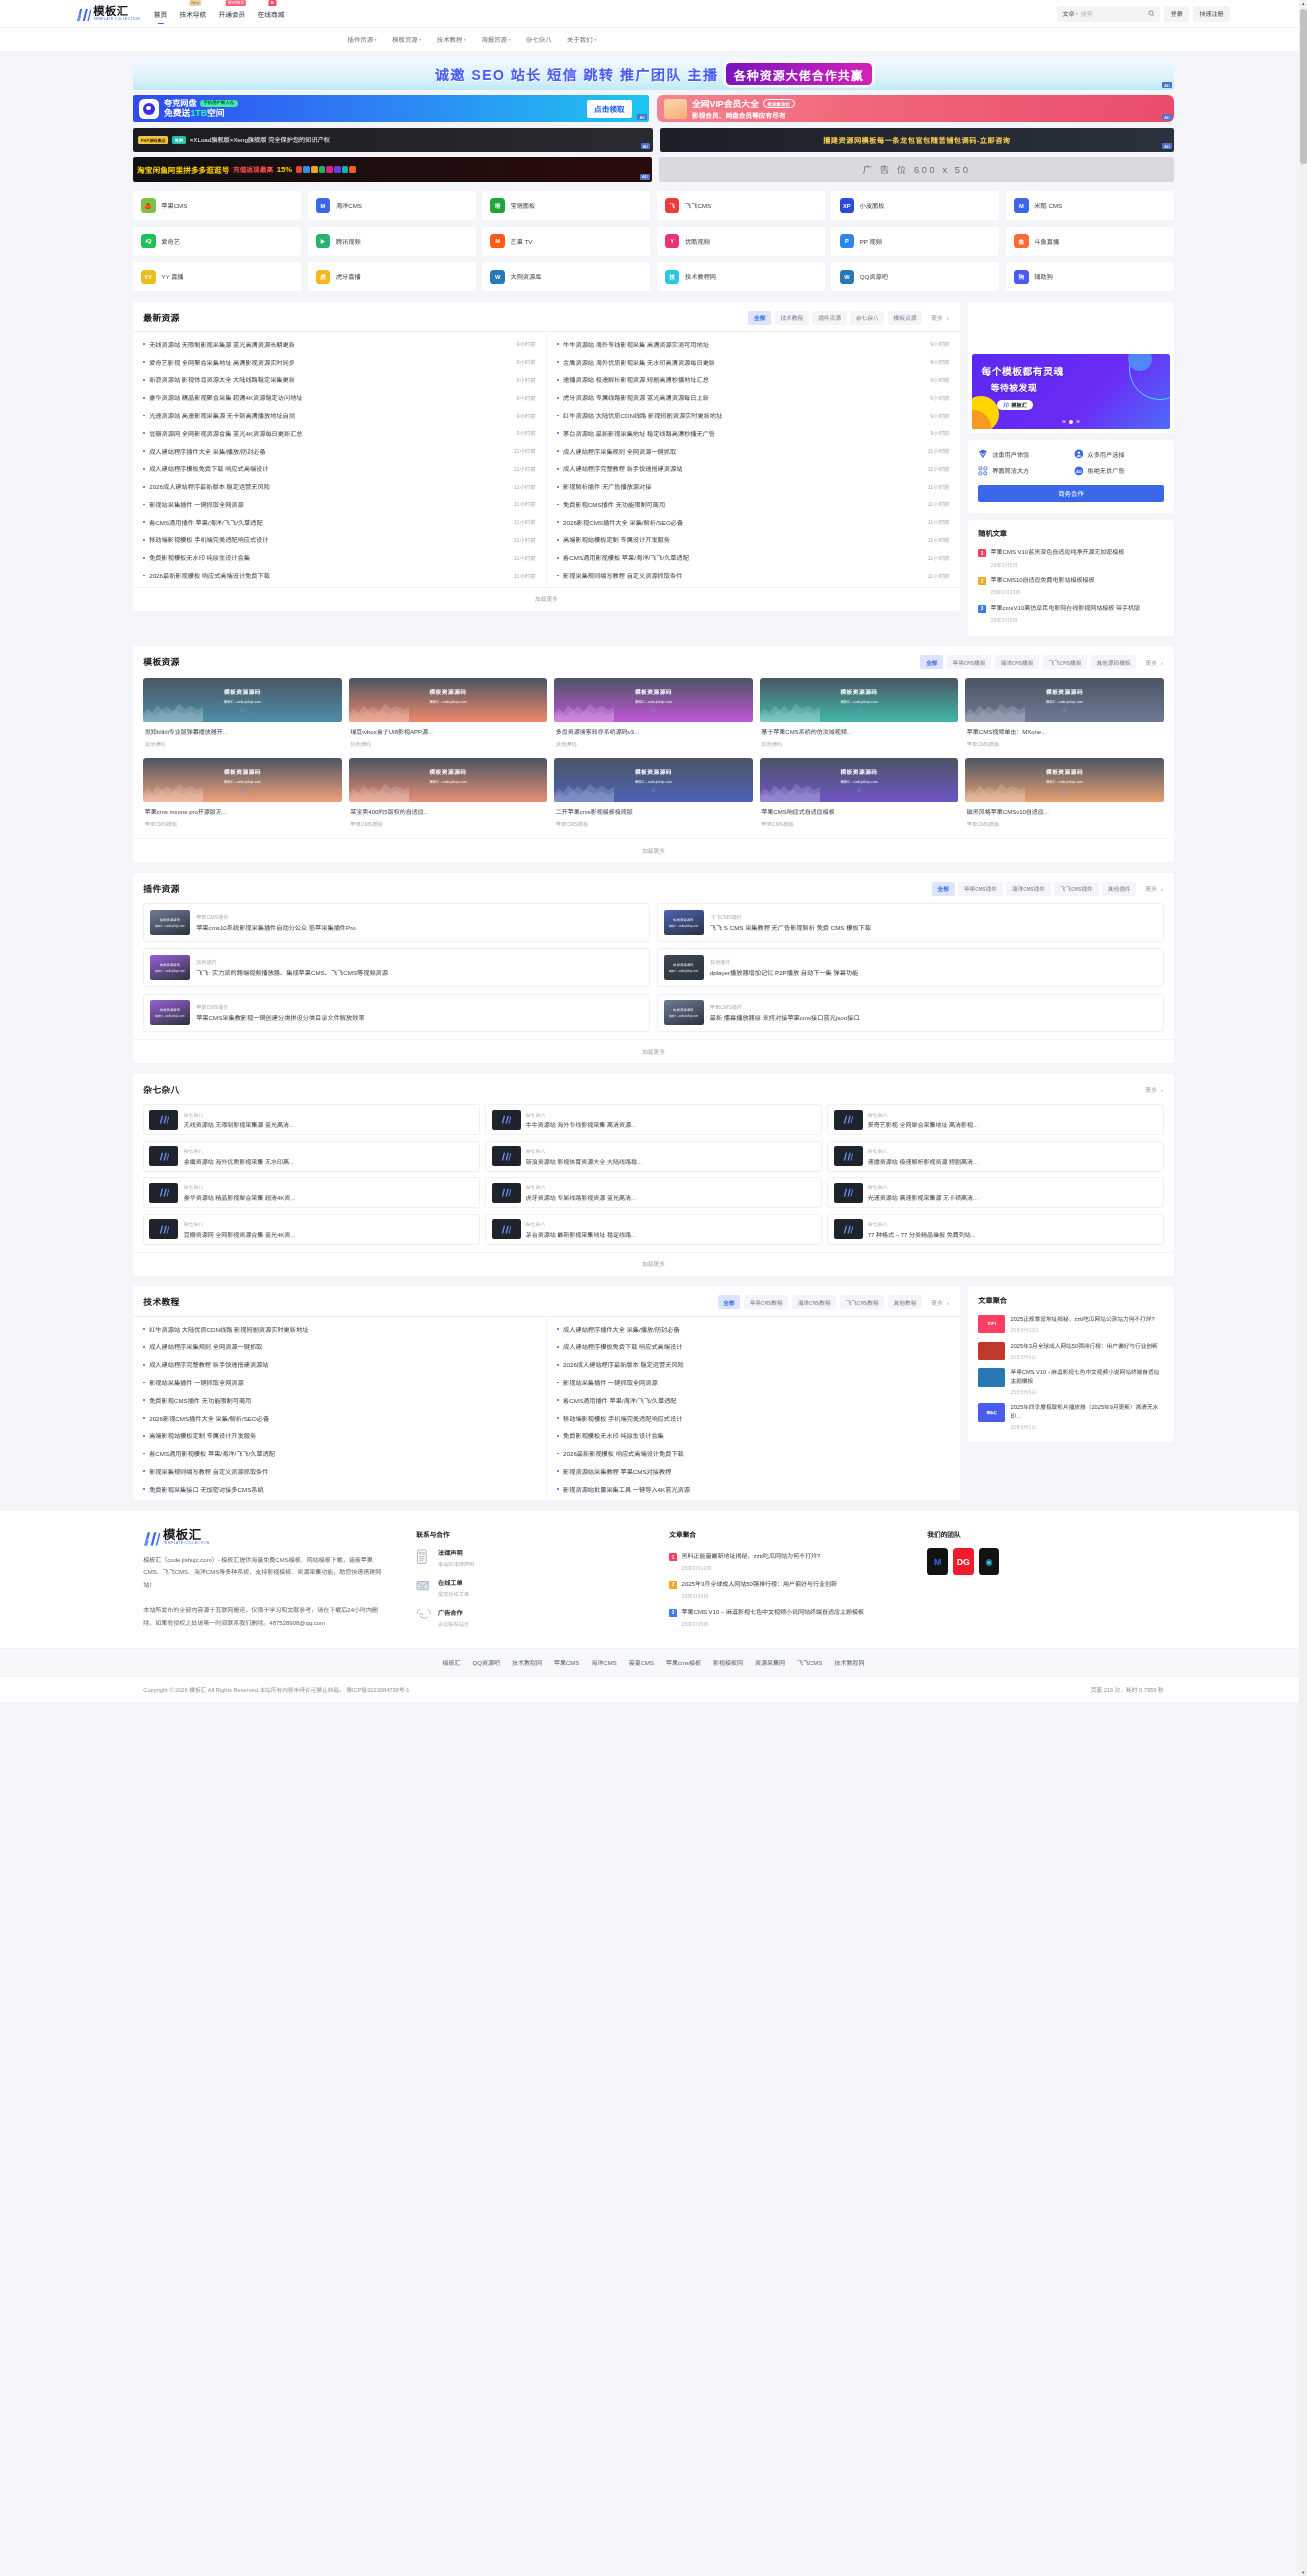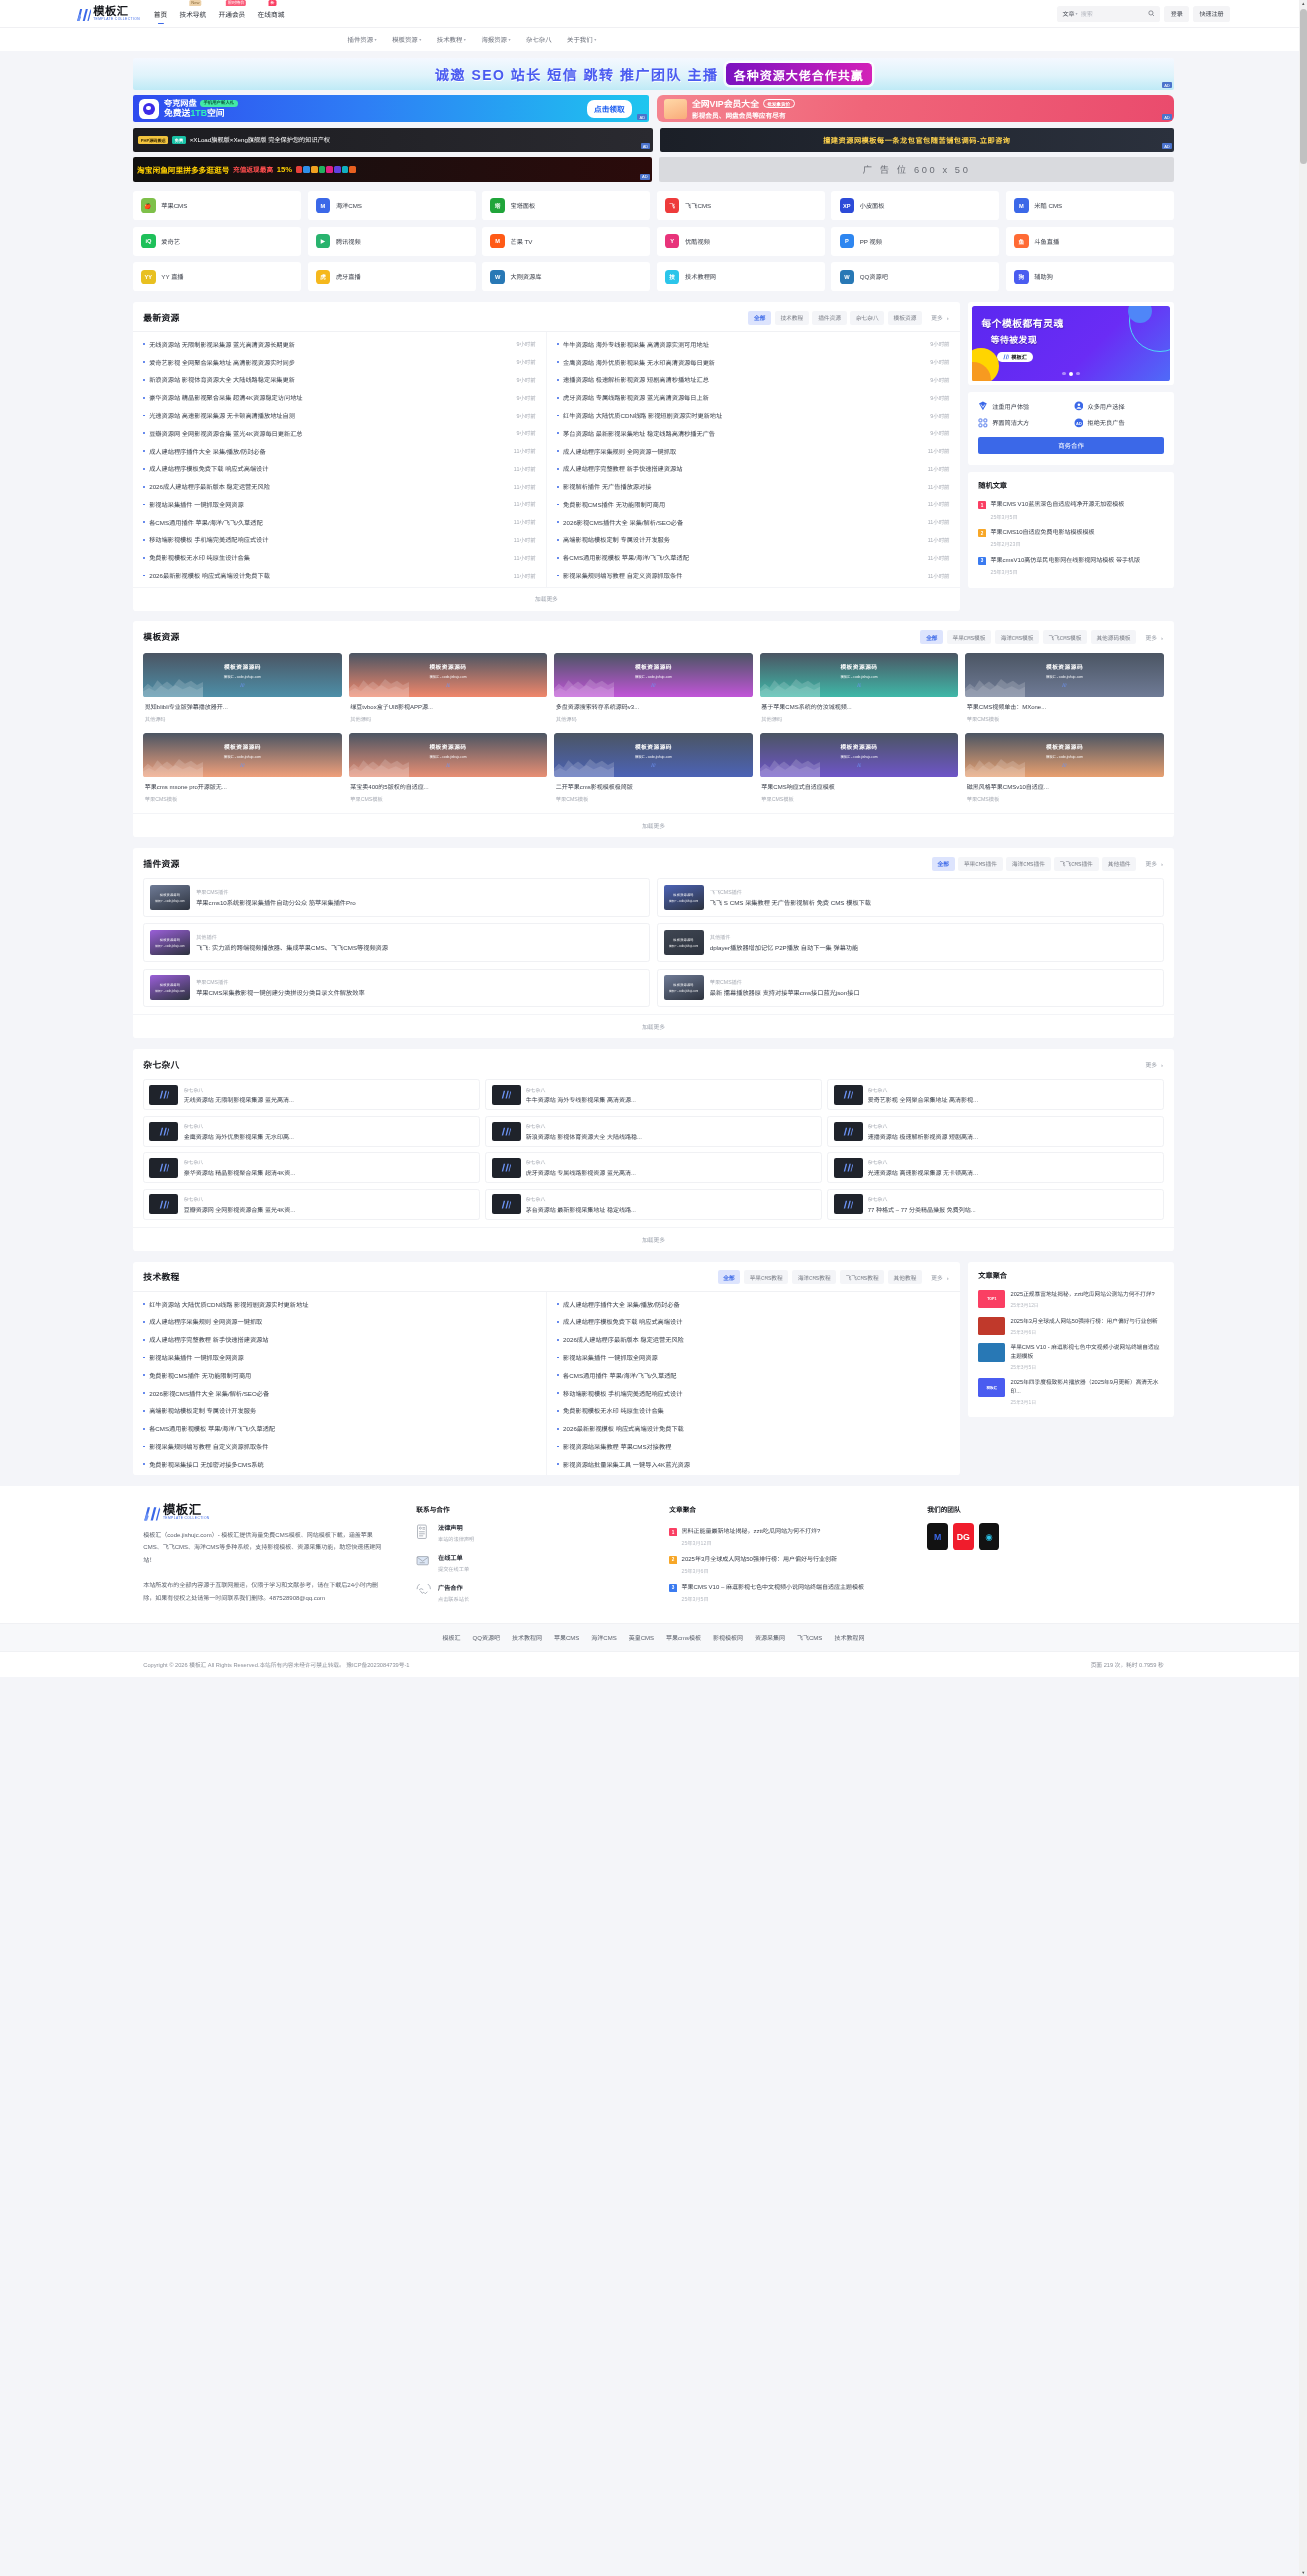--- a/index.html
+++ b/index.html
@@ -89,21 +89,21 @@
   }
   .ad-b1 { height: 27px; background: linear-gradient(90deg,#2f4bef 0%,#2e7ef5 45%,#1ec6ef 100%); justify-content: flex-start; padding-left: 6.2px; gap: 5.2px;}
   .ad-b1 .qlogo { width: 19.6px; height: 19.6px; background:#fff; border-radius: 5.2px; display:flex;align-items:center;justify-content:center;}
   .ad-b1 .qlogo i { width: 12.4px;height:12.4px;border-radius:50%;background:#3d2ce8;display:block;position:relative;}
   .ad-b1 .qlogo i::after{content:"";position:absolute;width:4.6px;height:4.6px;border-radius:50%;background:#fff;left:3.6px;top:3.1px;}
   .ad-b1 .txt { line-height: 1.12; }
   .ad-b1 .l1 { font-size: 8.2px; display: flex; align-items: center; gap: 3.1px; }
   .ad-b1 .l2 { font-size: 8.8px; }
   .ad-b1 .l2 em { font-style: normal; color: #2ff0b8; }
   .ad-b1 .chip { background: #43e8a6; color: #0c5c3f; font-size: 4.4px; padding: 1px 3.6px; border-radius: 4.6px; }
-  .ad-b1 .cta { margin-left: auto; margin-right: 17.5px; background: #fff; color: #1a5cf0; font-size: 7.7px; padding: 3.6px 7.2px; border-radius: 7px; }
+  .ad-b1 .cta { margin-left: auto; margin-right: 17.5px; background: #fff; color: #1a5cf0; font-size: 7.7px; padding: 3.6px 7.2px; border-radius: 2px; }
   .ad-b2 { height: 27px; background: linear-gradient(100deg,#f4848f 0%,#f06579 40%,#ea4b6d 100%); justify-content: flex-start; padding-left: 7.2px; gap: 5.2px; border-radius: 6px;}
   .ad-b2 .ic { width: 23px;height:19.6px;border-radius:3.1px;background:linear-gradient(160deg,#ffd9a8,#f9ab7a);}
   .ad-b2 .l1 { font-size: 8.8px; display: flex; align-items: center; gap: 3.6px;}
   .ad-b2 .l2 { font-size: 6.7px; margin-top: 1px; }
   .ad-b2 .chip2 { border: 0.8px solid #fff; border-radius: 5.2px; font-size: 4.6px; padding: 0.5px 3.6px; }
   .ad-c1 { height: 24px; background: linear-gradient(90deg,#1c1c20 0%,#2a2a30 100%); justify-content:flex-start; padding-left:5.2px; gap:4.1px; }
   .ad-c1 .mini { background: #f2c43e; color: #3a2a00; font-size: 4.1px; padding: 1px 2.6px; border-radius: 1.5px;}
   .ad-c1 .m2 { background: #19c2a6; color:#fff;}
   .ad-c1 .w { font-size: 6.2px; color: #fff; font-weight: 400;}
   .ad-c2 { height: 24px; background: linear-gradient(90deg,#1b1f27,#2b313d); justify-content:center;}
@@ -159,21 +159,21 @@
   .li-t { font-size: 6.2px; color: #3d424d; white-space: nowrap; overflow: hidden; text-overflow: ellipsis; flex: 1;}
   .li-time { font-size: 5.4px; color: #a7abb4; flex: none; }
   .loadmore { text-align: center; font-size: 5.7px; color: #9aa0ab; padding: 6.7px 0 7.7px; border-top: 0.5px solid #f3f4f7; cursor: pointer;}
 
   
   .promo {
     background: #fff; border-radius: 3.1px; padding: 4.1px; 
   }
   .promo-inner {
     border-radius: 2.6px; height: 75px; background: linear-gradient(135deg,#5b28f0 0%,#6a2cf5 60%,#4f6bf8 100%);
-    position: relative; overflow: hidden; padding: 10.3px 9.3px;
+    position: relative; overflow: hidden; padding: 10.3px 9.3px; margin-top: 48px;
   }
   .promo h4 { color: #fff; font-size: 9.8px; font-weight: 900; letter-spacing: 0.5px; text-shadow: 0.5px 0.5px 1px rgba(0,0,0,.25);}
   .promo h5 { color: #fff; font-size: 8.8px; font-weight: 900; margin-top: 3.1px; margin-left: 9.3px; letter-spacing: 0.5px;text-shadow: 0.5px 0.5px 1px rgba(0,0,0,.25);}
   .promo-pill { margin: 5.7px 0 0 15.5px; background: #fff; border-radius: 7.2px; padding: 1.5px 6.2px; display: inline-flex; align-items: center; gap: 2.1px;}
   .promo-pill span { font-size: 5.2px; font-weight: 900; color: #15171c;}
   .promo .blob { position: absolute; border-radius: 50%; }
   .dots { position: absolute; bottom: 4.6px; left: 50%; transform: translateX(-50%); display: flex; gap: 3.1px;}
   .dots i { width: 3.6px; height: 3.6px; border-radius: 50%; background: rgba(255,255,255,.45); display: block;}
   .dots i.on { background: #fff; width: 4.6px; height: 4.6px;}
   .feat { background:#fff; border-radius:3.1px; margin-top: 7.2px; padding: 9.3px 10.3px 10.3px;}

